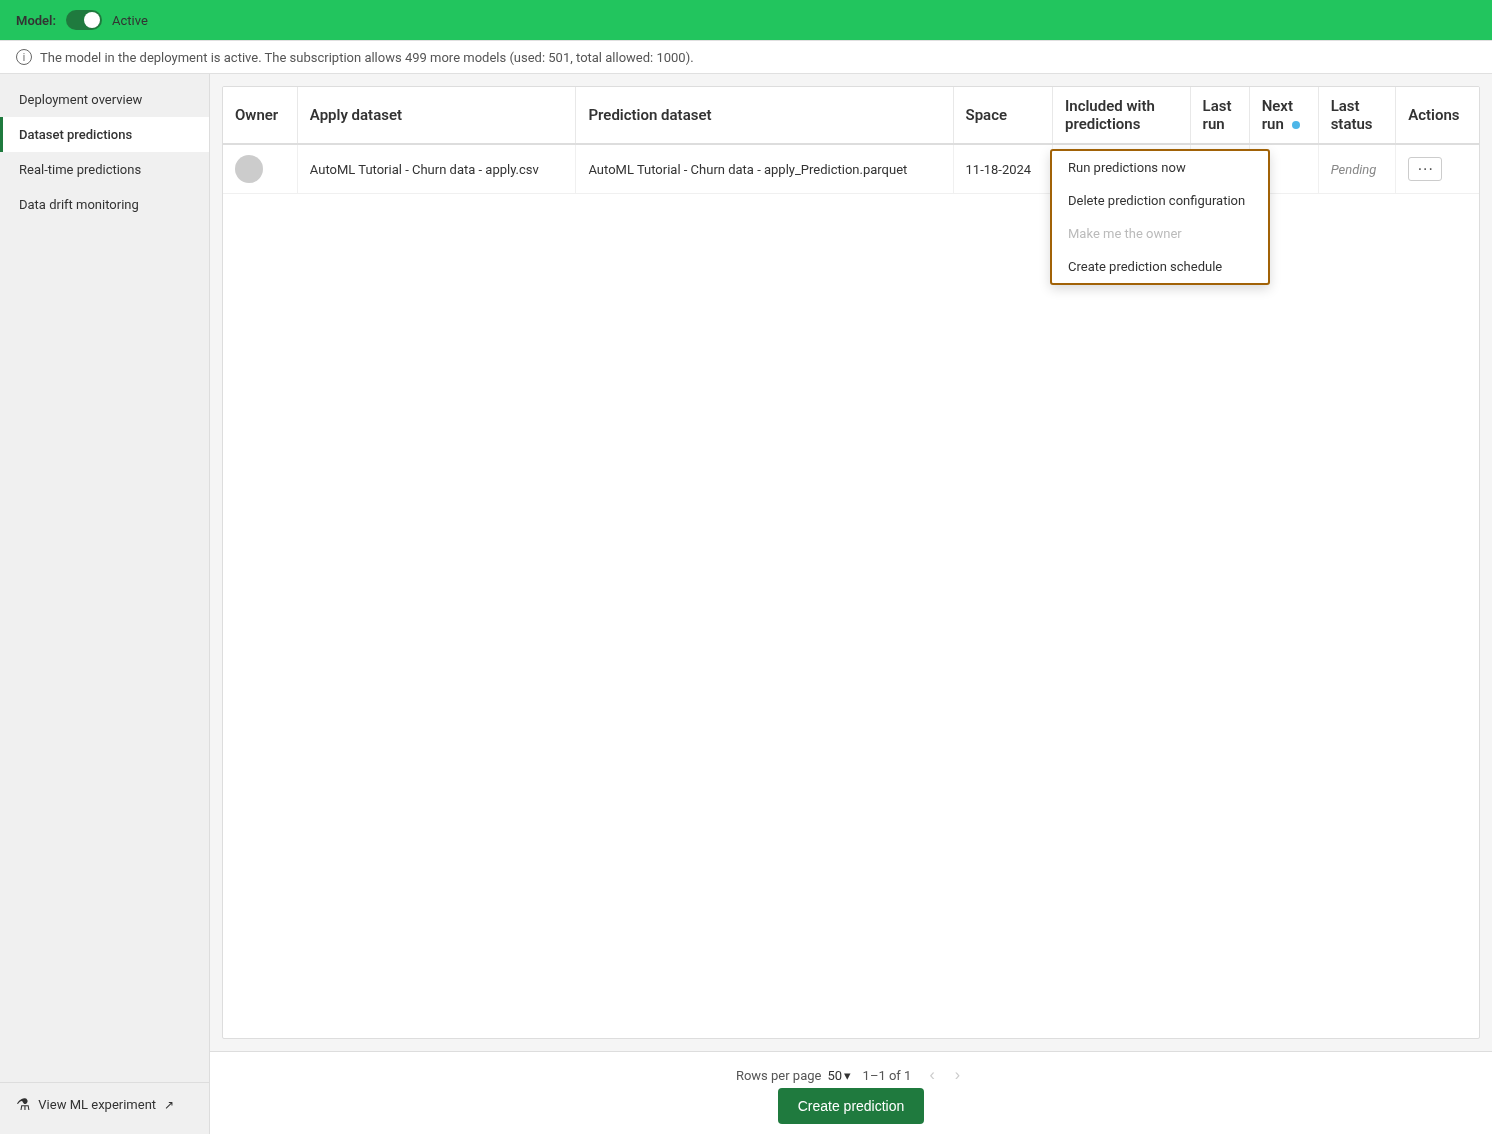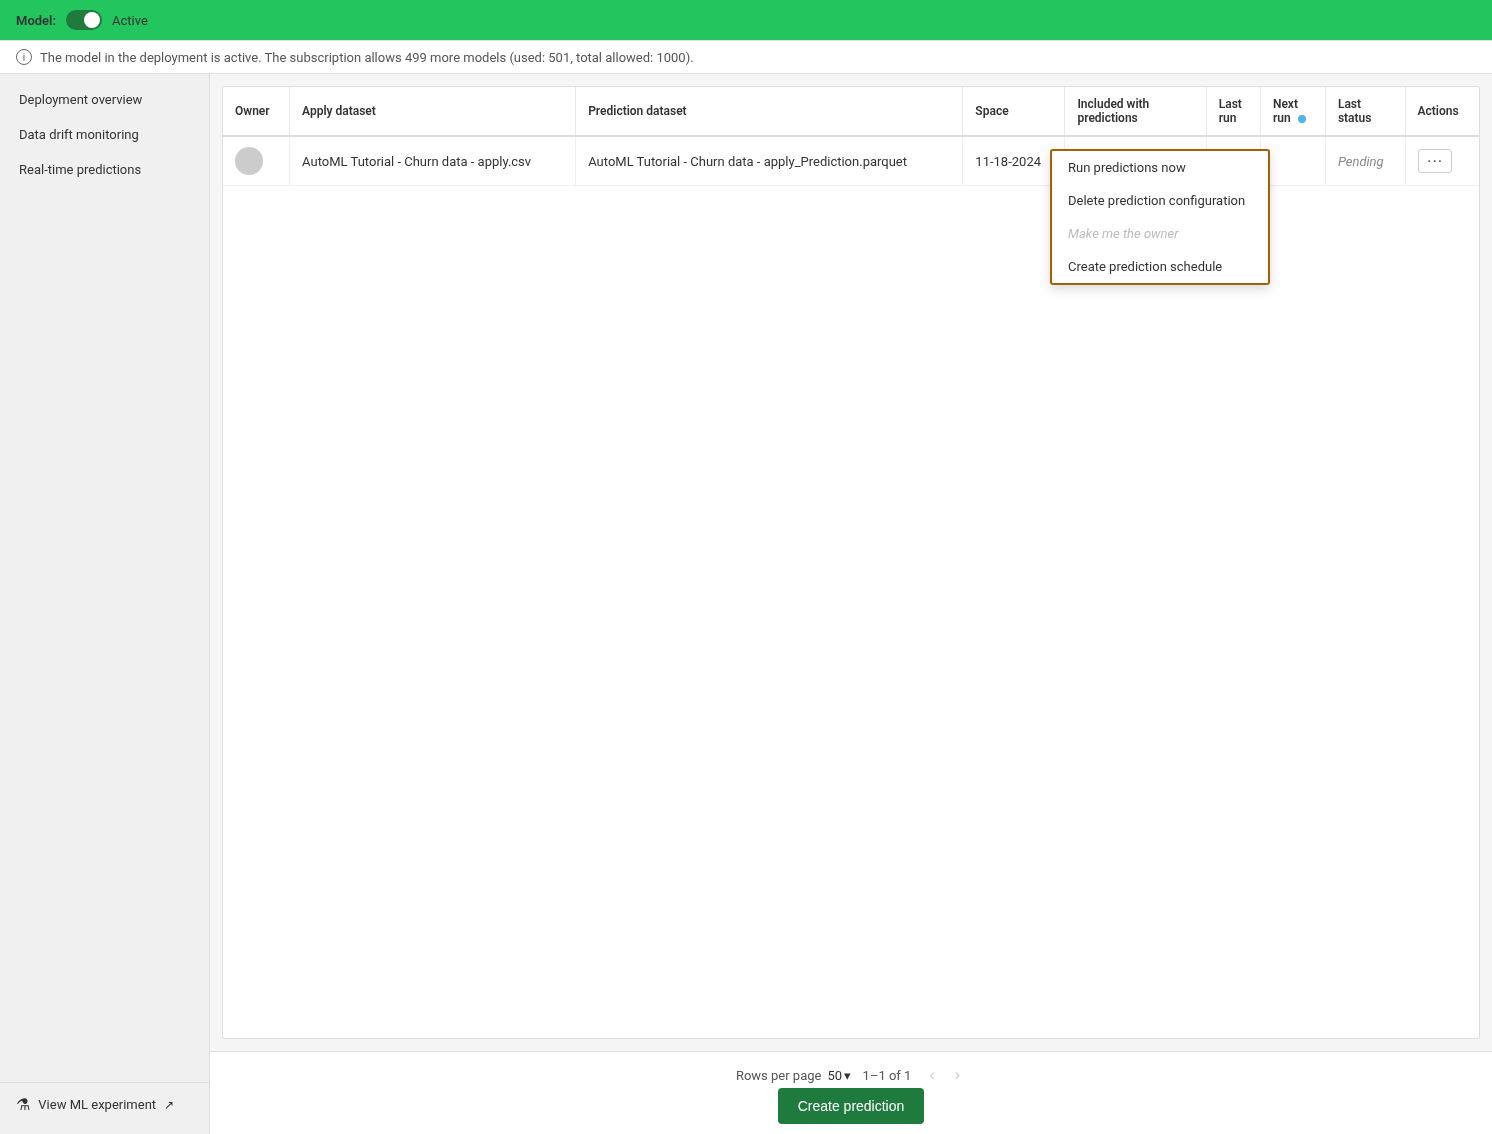--- a/index.html
+++ b/index.html
@@ -101,21 +101,21 @@
     }
     thead tr {
       background: #fff;
       border-bottom: 2px solid #ddd;
     }
     th {
       padding: 10px 12px;
       text-align: left;
       font-weight: 600;
       color: #333;
-      font-size: 12px;
+      font-size: 15px;
       border-right: 1px solid #e8e8e8;
       white-space: nowrap;
     }
     th:last-child { border-right: none; }
     td {
       padding: 10px 12px;
       border-bottom: 1px solid #f0f0f0;
       border-right: 1px solid #f0f0f0;
       font-size: 13px;
       color: #333;
@@ -152,21 +152,21 @@
       border-radius: 3px;
       min-width: 220px;
       z-index: 1000;
     }
     .dropdown-item {
       padding: 9px 16px;
       cursor: pointer;
       font-size: 13px;
       color: #333;
     }
-    .dropdown-item.disabled { color: #bbb; cursor: default; font-style: italic; }
+    .dropdown-item.disabled { color: #bbb; cursor: default; }
 
     
     .footer-bar {
       background: #fff;
       border-top: 1px solid #ddd;
       padding: 10px 16px;
       display: flex;
       align-items: center;
       justify-content: space-between;
       flex-direction: column;
@@ -204,25 +204,28 @@
   <span>The model in the deployment is active. The subscription allows 499 more models (used: 501, total allowed: 1000).</span>
 </div>
 
 <div class="main-layout">
 
   <div class="sidebar">
     <nav class="sidebar-nav">
       <div class="sidebar-item">
         <span>Deployment overview</span>
       </div>
+      <div class="sidebar-item active">
+        <span>Dataset predictions</span>
+      </div>
+      <div class="sidebar-item">
+        <span>Real-time predictions</span>
+      </div>
       <div class="sidebar-item">
         <span>Data drift monitoring</span>
-      </div>
-      <div class="sidebar-item">
-        <span>Real-time predictions</span>
       </div>
     </nav>
     <div class="sidebar-footer">
       <span class="flask-icon">⚗</span>
       <span>View ML experiment</span>
       <span class="external-icon">↗</span>
     </div>
   </div>
 
   <div class="content-area">

